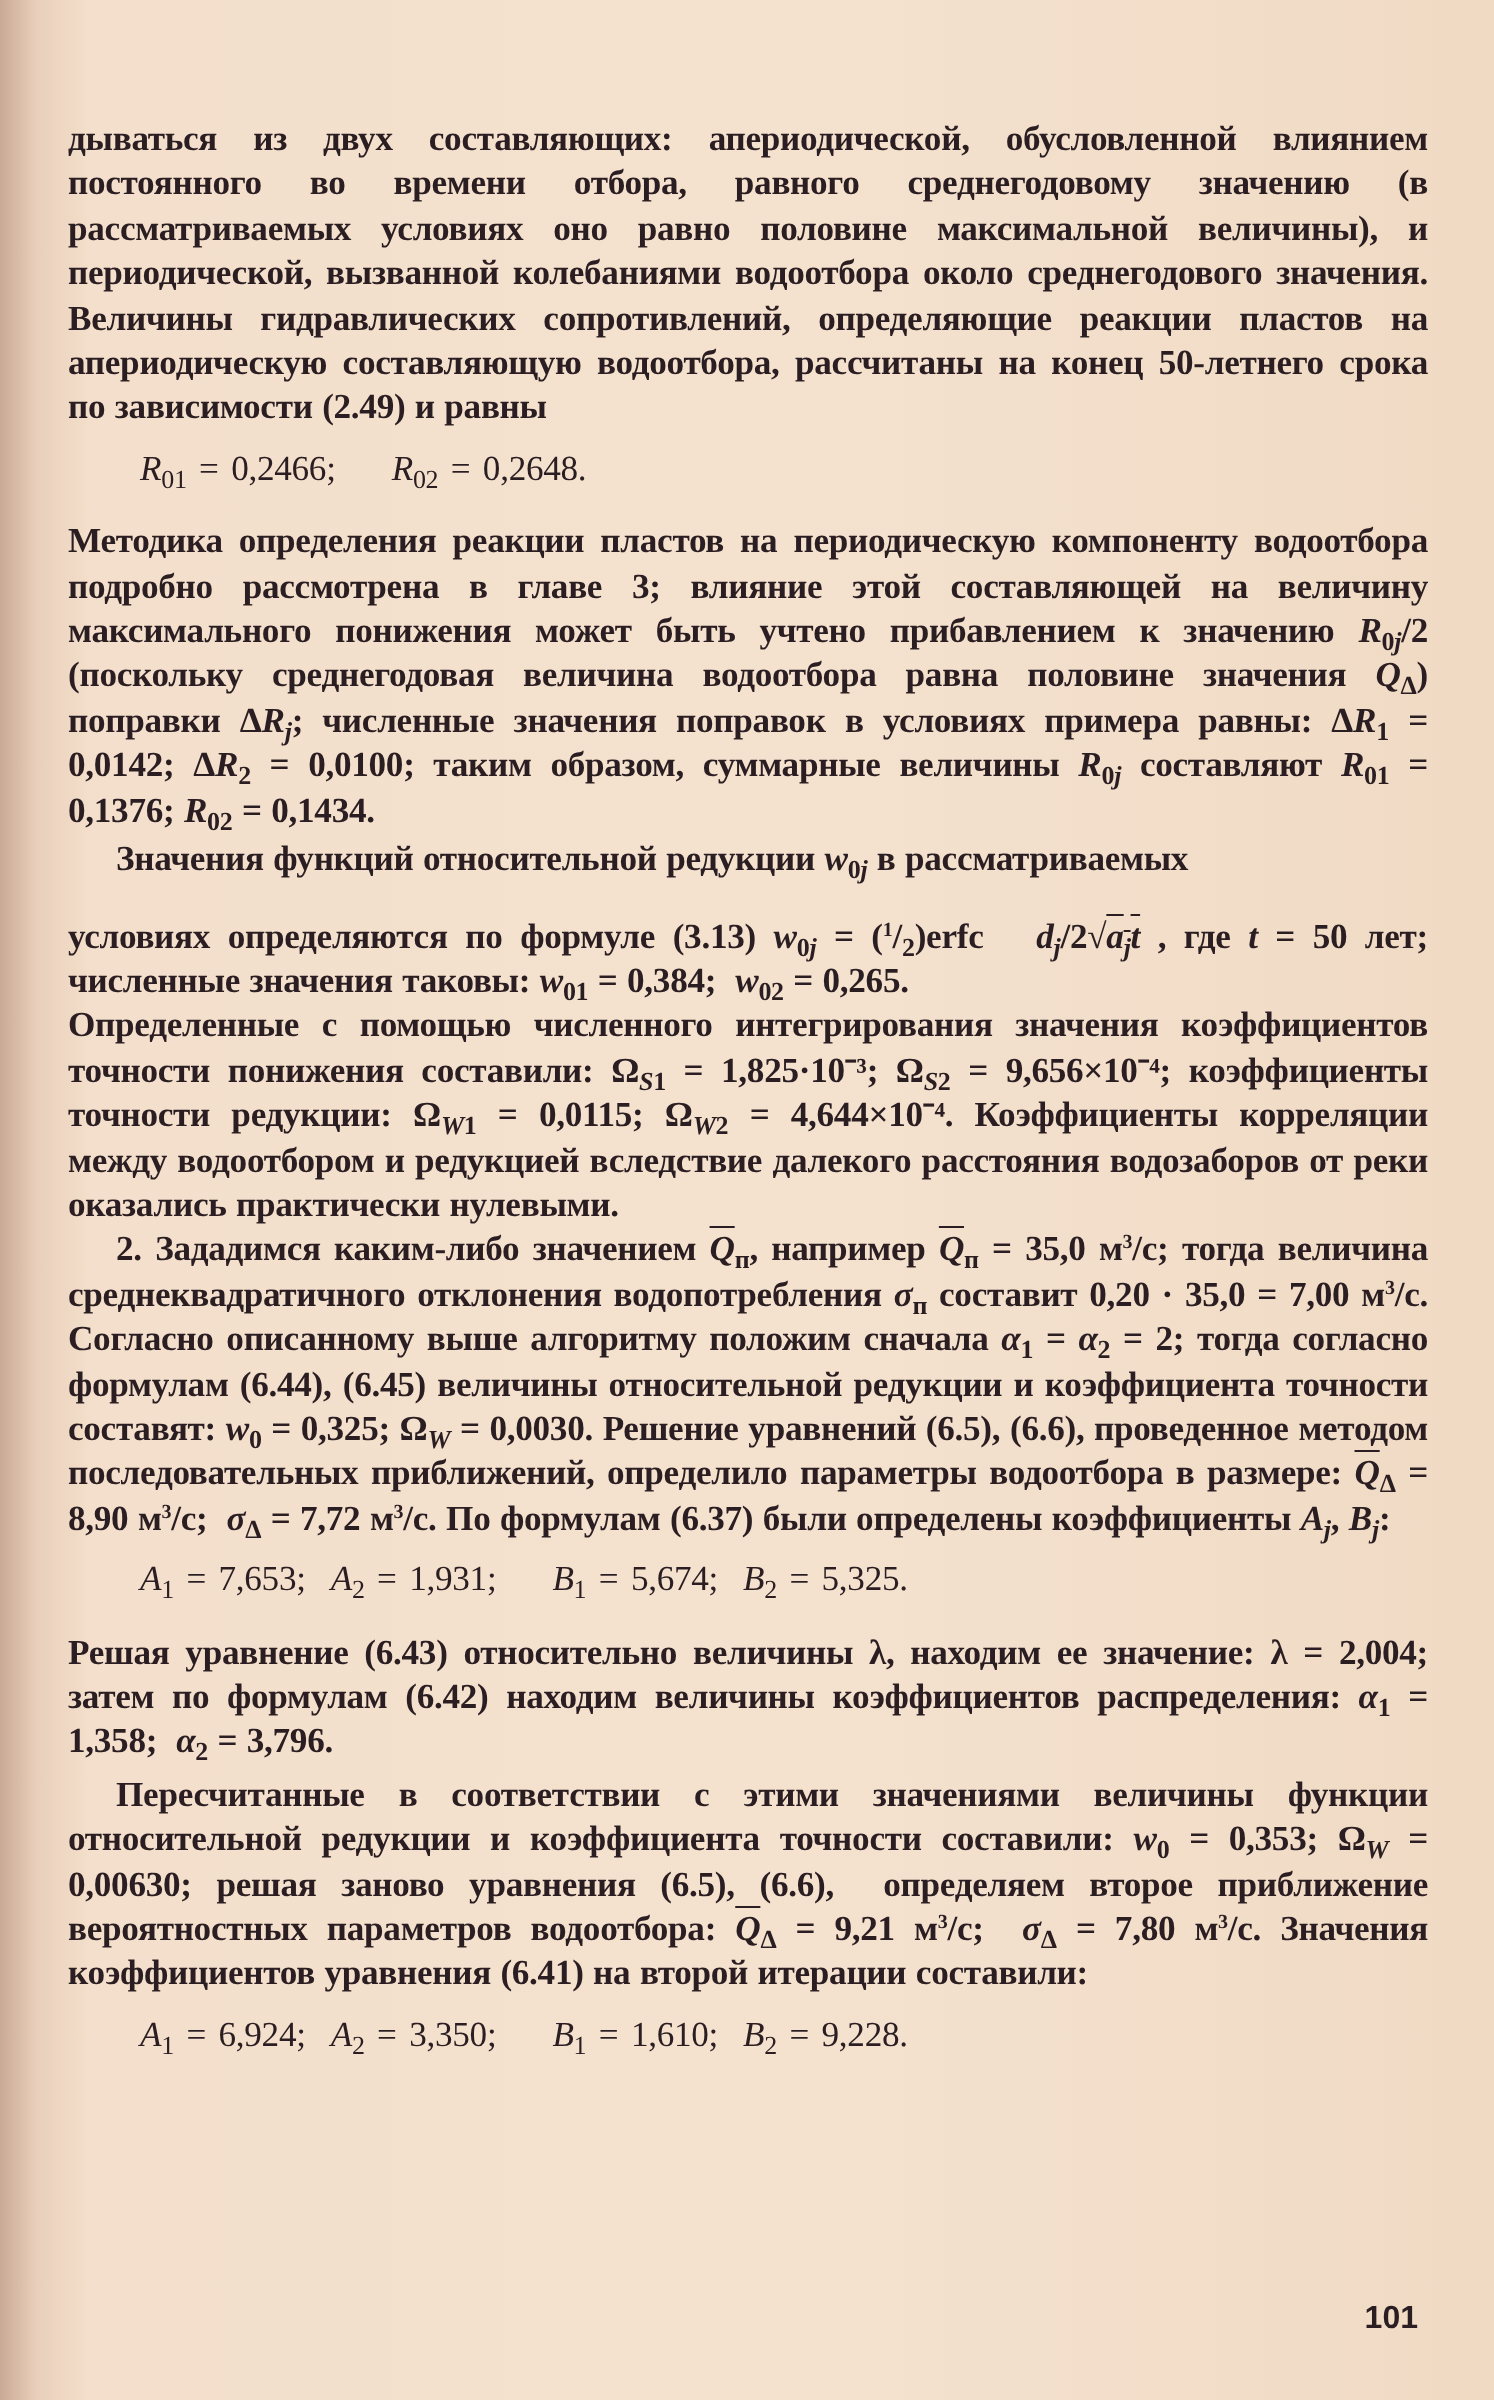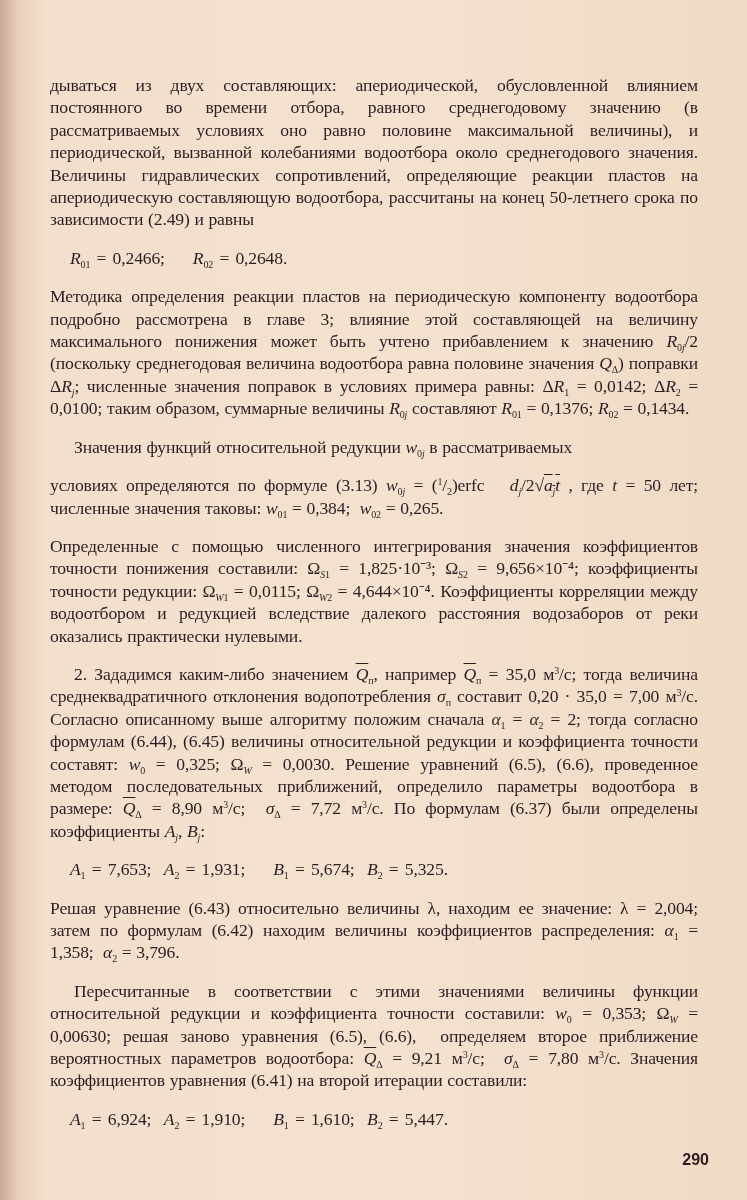--- a/index.html
+++ b/index.html
@@ -11,26 +11,26 @@
       color: #2b1e22;
       position: relative;
     }
     .page {
       position: absolute; left: 34px; top: 58px; width: 680px;
       font-size: 17.6px; line-height: 22.4px;
       text-align: justify;
       letter-spacing: -0.15px;
       word-spacing: 0.5px;
     }
-    .p { margin: 16px; text-indent: 0; }
+    .p { margin: 0; text-indent: 0; font-weight: bold; }
     .ind { text-indent: 24px; }
     .eq { padding-left: 36px; margin: 8px 0 14px 0; word-spacing: 2px; }
     .eq span.gap { display: inline-block; width: 28px; }
     i, .it { font-style: italic; }
-    sub { font-size: 10px; vertical-align: -4px; line-height: 0; }
+    sub { font-size: 13px; vertical-align: -4px; line-height: 0; }
     sup { font-size: 10px; vertical-align: 6px; line-height: 0; }
     .bar { text-decoration: overline; }
     .pagenum {
       position: absolute; right: 38px; top: 1151px;
       font-size: 16px; font-weight: bold; color: #2b1e22;
       font-family: "Liberation Sans", sans-serif;
     }
   </style>
 </head>
 <body>
@@ -55,18 +55,18 @@
 
   <div class="eq">
     <i>A</i><sub>1</sub> = <span>7,653</span>; &nbsp;<i>A</i><sub>2</sub> = <span>1,931</span>;<span class="gap"></span><i>B</i><sub>1</sub> = <span>5,674</span>; &nbsp;<i>B</i><sub>2</sub> = <span>5,325</span>.
   </div>
 
   <p class="p">Решая уравнение (6.43) относительно величины λ, находим ее значение: λ = <span>2,004</span>; затем по формулам (6.42) находим величины коэффициентов распределения: <i>α</i><sub>1</sub> = <span>1,358</span>; &nbsp;<i>α</i><sub>2</sub> = <span>3,796</span>.</p>
 
   <p class="p ind" style="margin-top:4px">Пересчитанные в соответствии с этими значениями величины функции относительной редукции и коэффициента точности составили: <i>w</i><sub>0</sub> = <span>0,353</span>; Ω<sub><i>W</i></sub> = <span>0,00630</span>; решая заново уравнения (6.5), (6.6), &nbsp;определяем второе приближение вероятностных параметров водоотбора: <i class="bar">Q</i><sub>Δ</sub> = <span>9,21</span> м<sup>3</sup>/с; &nbsp;<i>σ</i><sub>Δ</sub> = <span>7,80</span> м<sup>3</sup>/с. Значения коэффициентов уравнения (6.41) на второй итерации составили:</p>
 
   <div class="eq">
-    <i>A</i><sub>1</sub> = <span>6,924</span>; &nbsp;<i>A</i><sub>2</sub> = <span>1,910</span>;<span class="gap"></span><i>B</i><sub>1</sub> = <span>1,610</span>; &nbsp;<i>B</i><sub>2</sub> = <span>5,447</span>.
+    <i>A</i><sub>1</sub> = <span>6,924</span>; &nbsp;<i>A</i><sub>2</sub> = <span>3,350</span>;<span class="gap"></span><i>B</i><sub>1</sub> = <span>1,610</span>; &nbsp;<i>B</i><sub>2</sub> = <span>9,228</span>.
   </div>
 
 </div>
 
-<div class="pagenum">290</div>
+<div class="pagenum">101</div>
 
 </body></html>

